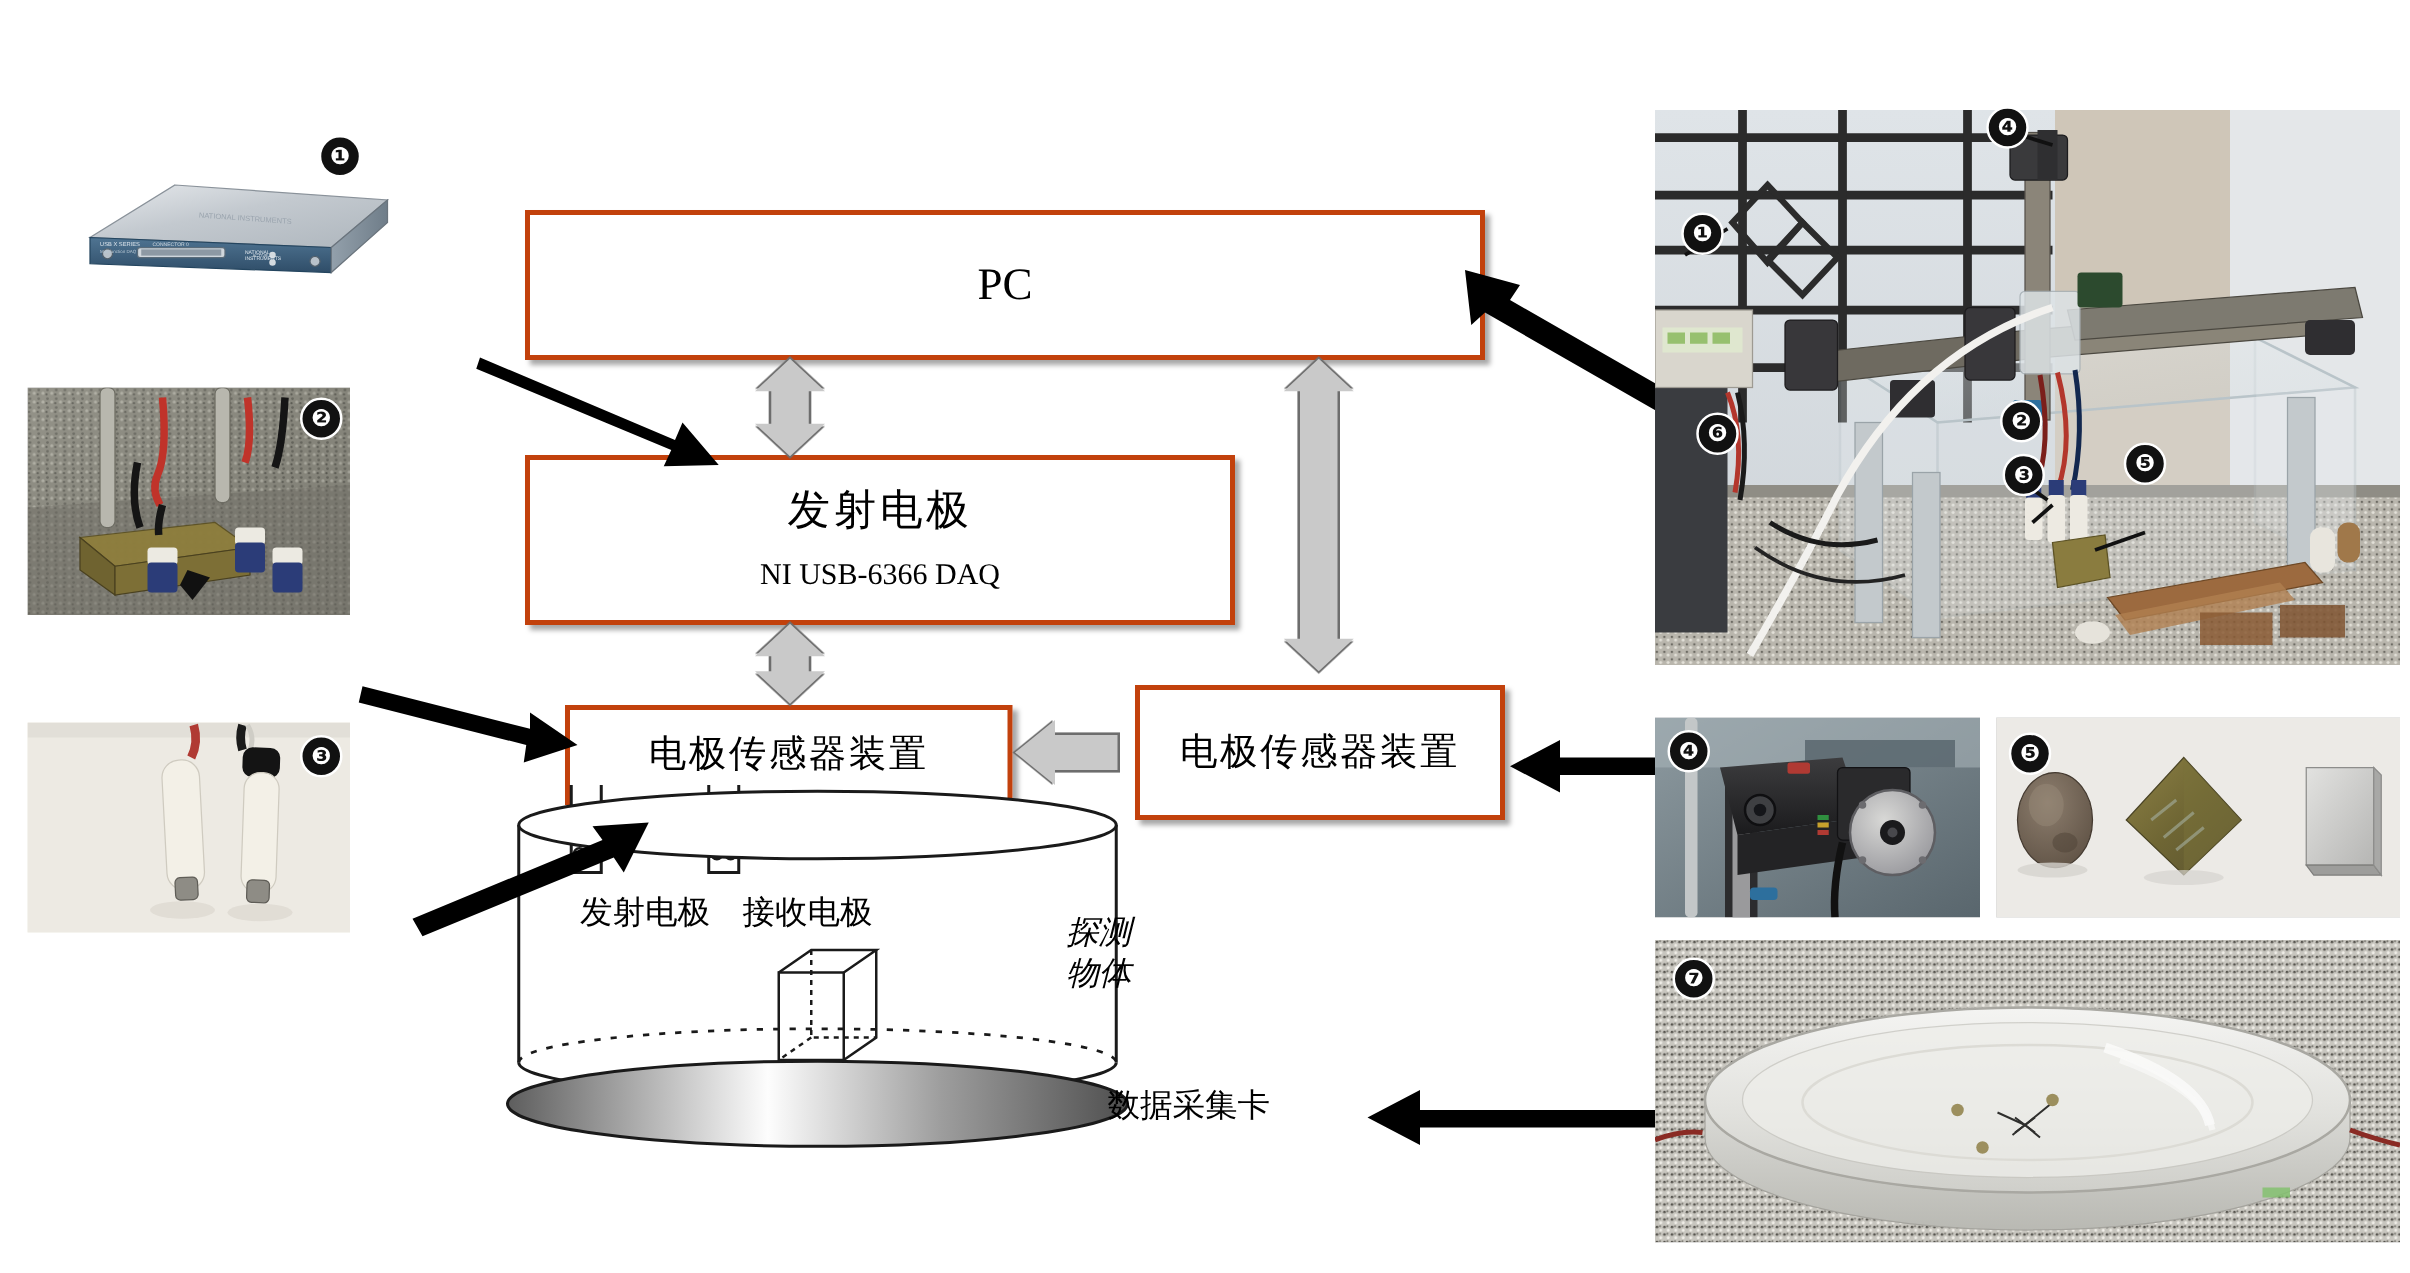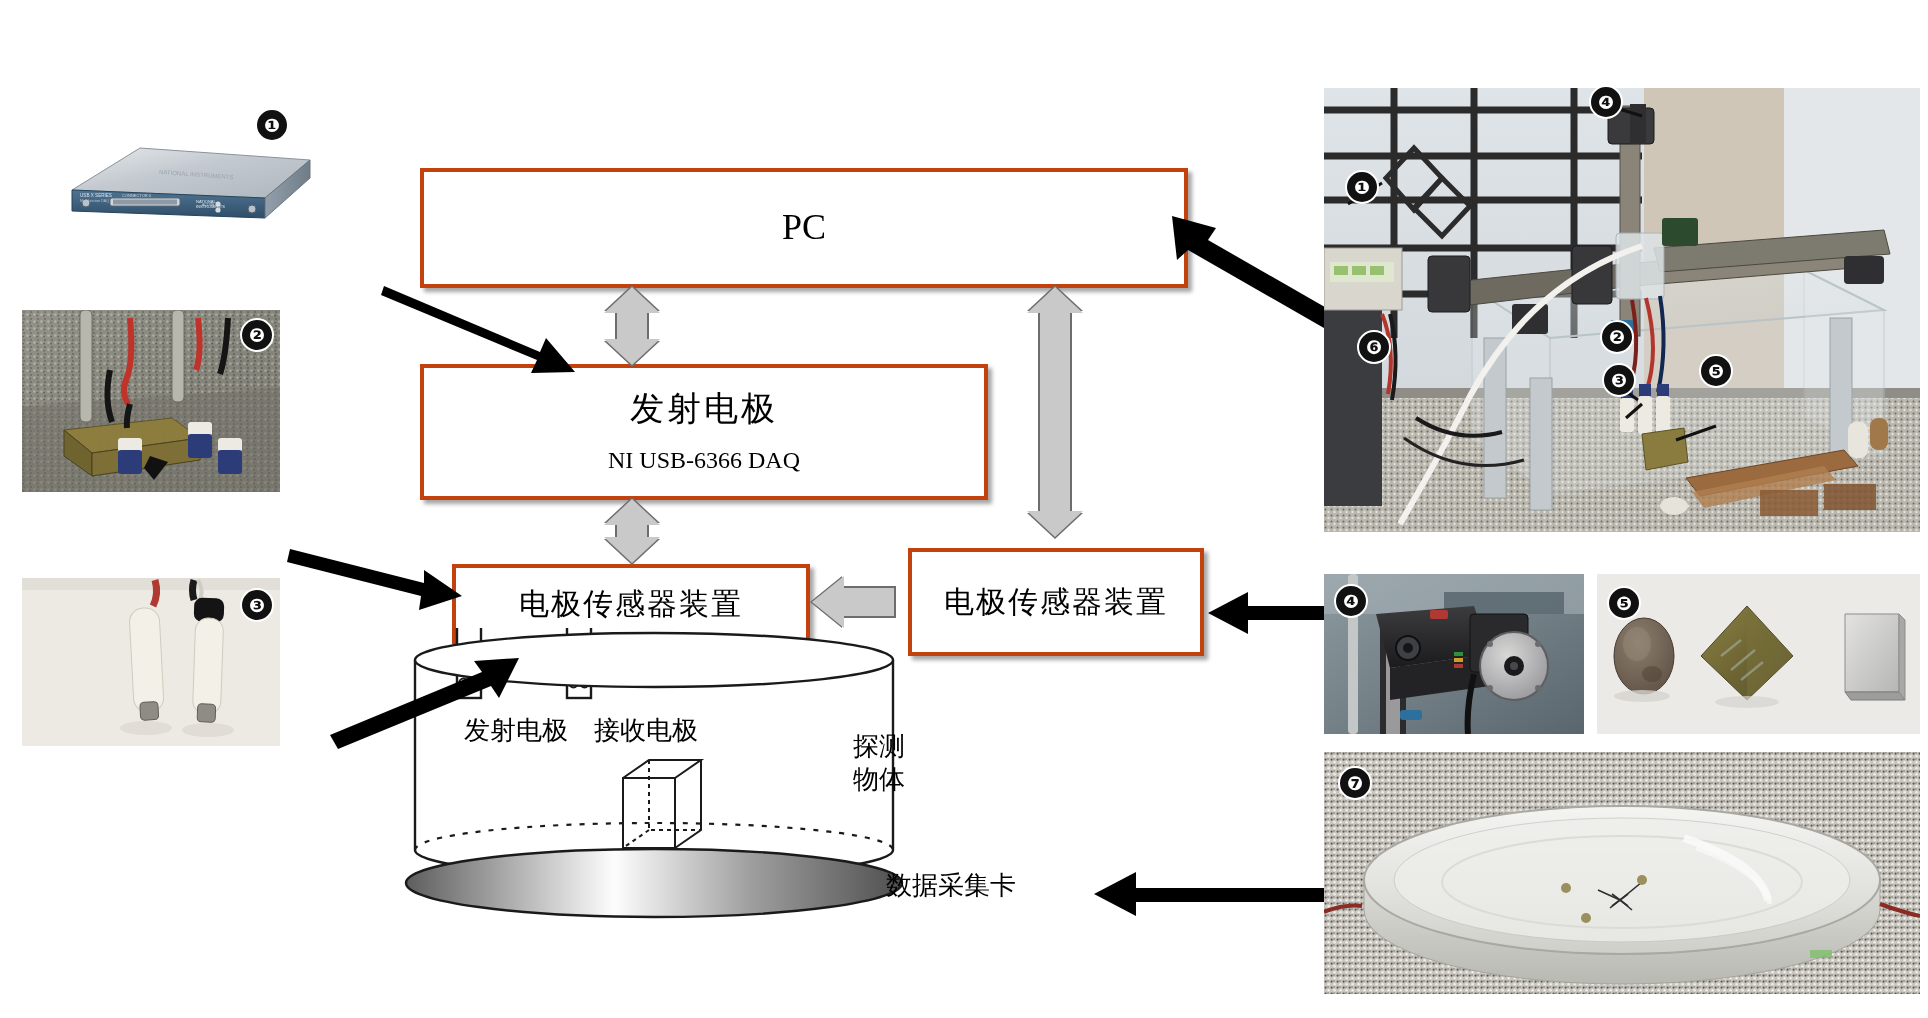--- a/index.html
+++ b/index.html
@@ -212,21 +212,21 @@
     <path d="M306 132 L306 202 L280 220"></path>
     <path d="M254 132 L254 202 L306 202" stroke-dasharray="4 4"></path>
     <path d="M254 202 L228 220" stroke-dasharray="4 4"></path>
   </g>
 
   <ellipse cx="259" cy="255" rx="248" ry="34" fill="url(#plat)" stroke="#1a1a1a" stroke-width="2.4"></ellipse>
 </svg>
 
 <span class="lab" style="left:464px;top:714px;">发射电极</span>
 <span class="lab" style="left:572px;top:714px;margin-left:22px;">接收电极</span>
-<div class="lab" style="left:853px;top:730px;">
+<div class="lab" style="left:853px;top:730px;font-style:italic;">
   <div>探测</div>
   <div>物体</div>
 </div>
 <span class="lab" style="left:886px;top:869px;">数据采集卡</span>
 
 <svg class="abs" style="left:0;top:0;pointer-events:none;" width="1928" height="1018" viewBox="0 0 1928 1018">
   <g fill="#000">
 
     <path d="M384 286 L540 352 L546 338 L575 372 L531 373 L537 360 L381 295 Z"></path>
 

